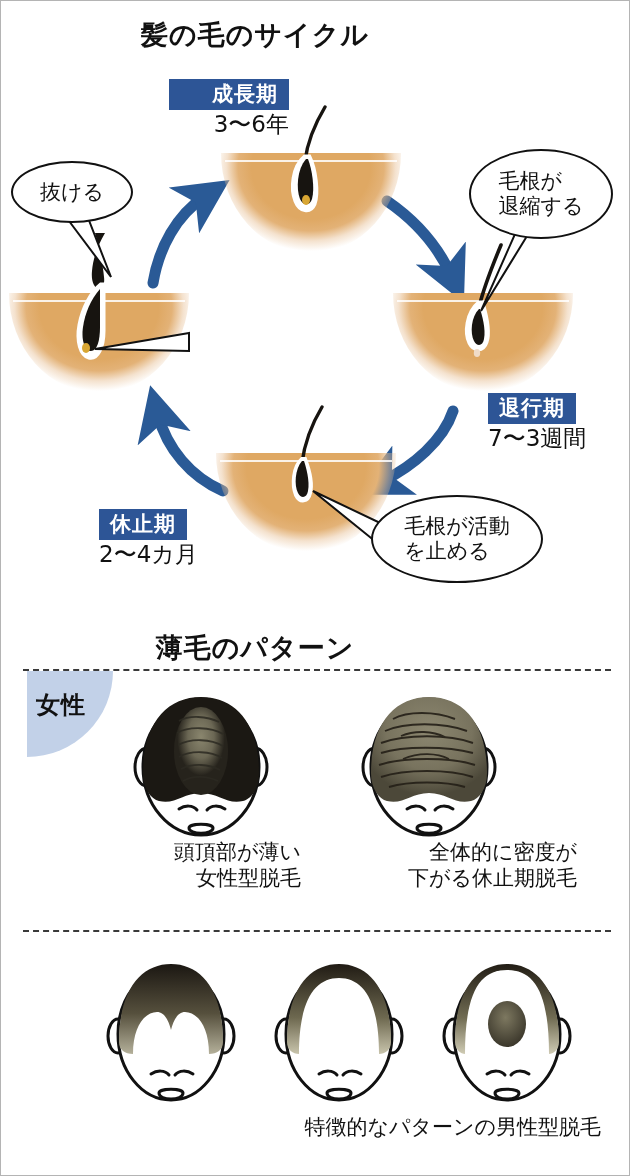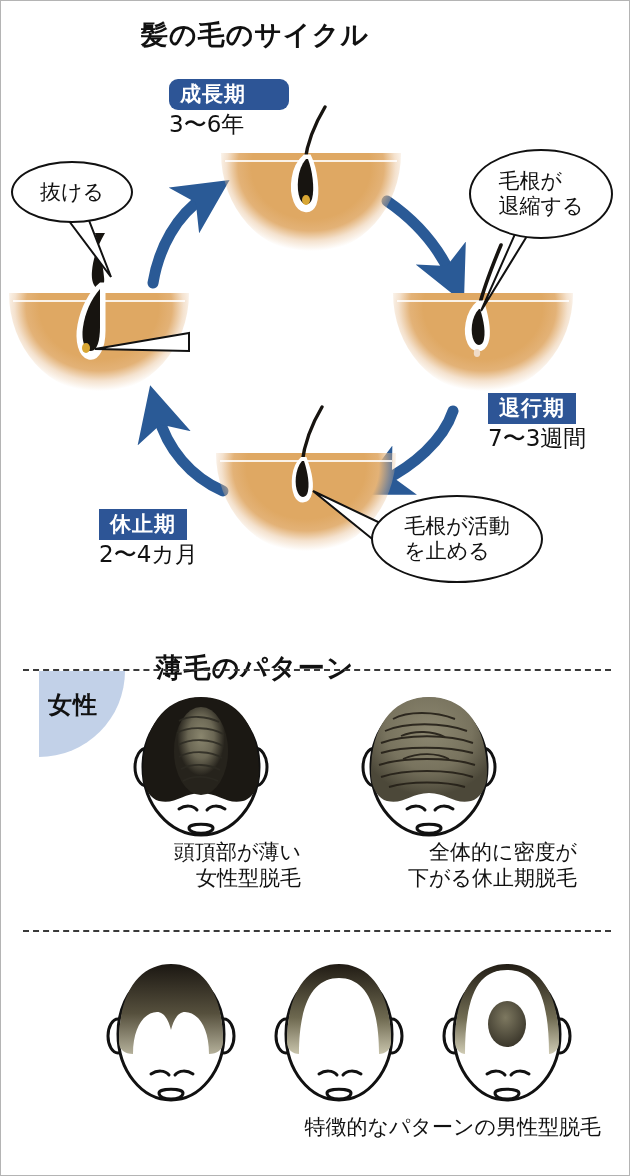--- a/index.html
+++ b/index.html
@@ -25,21 +25,21 @@
     position: absolute;
     left: 0;
     width: 508px;
     text-align: center;
     font-size: 27px;
     font-weight: bold;
     color: #111111;
     letter-spacing: 1px;
   }
   #cycle-title { top: 16px; }
-  #pattern-title { top: 629px; margin-top: 20px; }
+  #pattern-title { top: 629px; }
 
   
   .phase {
     position: absolute;
   }
   .phase-badge {
     display: inline-block;
     background: #2d5596;
     color: #ffffff;
     font-size: 21px;
@@ -50,21 +50,21 @@
     white-space: nowrap;
   }
   .phase-duration {
     font-size: 23px;
     color: #111111;
     white-space: nowrap;
     margin-top: 2px;
     line-height: 1.1;
   }
   .phase.center .phase-badge,
-  .phase.center .phase-duration { display: block; text-align: left; border-radius: 9px; }
+  .phase.center .phase-duration { display: block; text-align: right; }
   .phase.center { text-align: center; }
 
   #phase-anagen   { top: 78px;  left: 168px; width: 120px; }
   #phase-catagen  { top: 392px; left: 487px; width: 140px; text-align: left;}
   #phase-telogen  { top: 508px; left: 98px;  width: 150px; text-align: left;}
 
   
   .skin {
     position: absolute;
     width: 180px;
@@ -130,21 +130,21 @@
     width: 588px;
     height: 0;
     border-top: 2px dashed #3a3a3a;
   }
   #divider-female { top: 668px; }
   #divider-male   { top: 929px; }
 
   
   .gender-badge {
     position: absolute;
-    left: 38px;
+    left: 26px;
     width: 86px;
     height: 86px;
     background: #c2d1e8;
     border-radius: 0 0 86px 0;
     box-sizing: border-box;
   }
   .gender-badge span {
     position: absolute;
     left: 9px;
     top: 18px;

